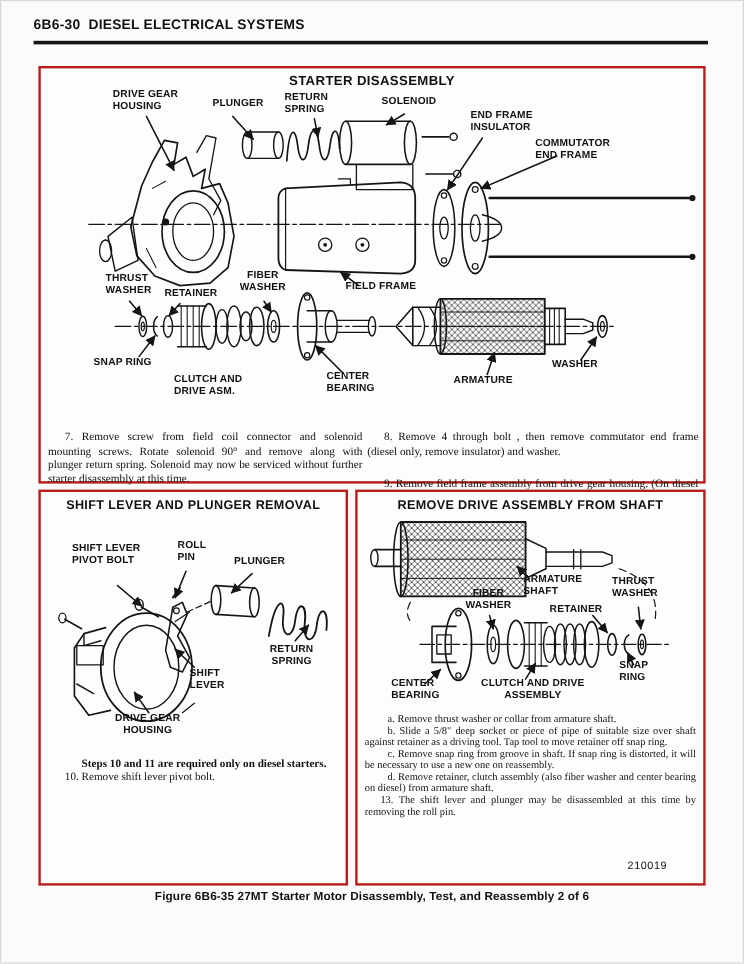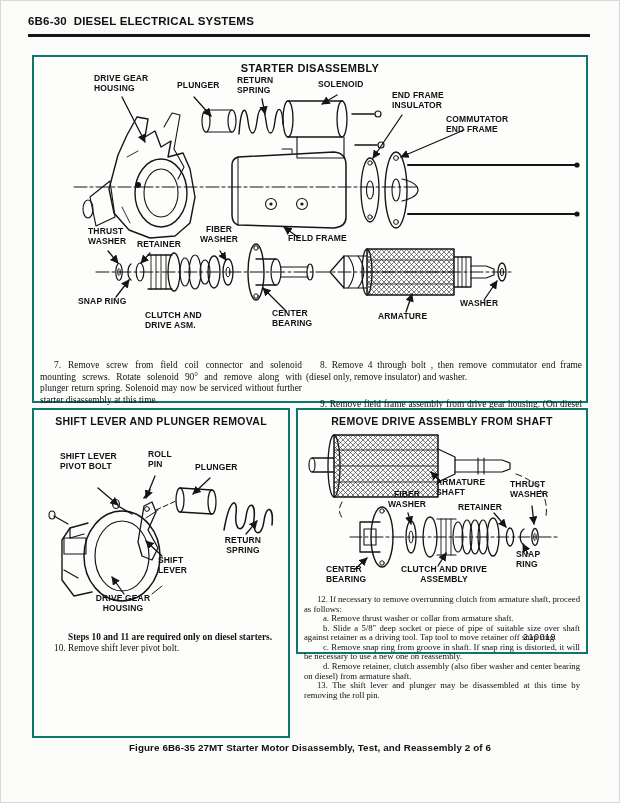--- a/index.html
+++ b/index.html
@@ -6,24 +6,24 @@
   body{
     width:620px;height:803px;position:relative;background:#fbfbfa;
     font-family:"Liberation Sans",sans-serif;color:#111;overflow:hidden;
   }
   .page-edge{position:absolute;inset:0;border:1px solid #d8d8d5;pointer-events:none;}
   .hdr{
     position:absolute;left:28px;top:15px;width:564px;
     font-size:11.5px;font-weight:bold;letter-spacing:.2px;white-space:pre;
   }
   .hdr-rule{position:absolute;left:28px;top:34px;width:562px;height:3px;background:#151515;}
-  .panel{position:absolute;border:2px solid #0f766e;background:#fdfdfc;box-sizing:border-box;}
+  .panel{position:absolute;border:2px solid #b91c1c;background:#fdfdfc;box-sizing:border-box;}
   #panelA{left:32px;top:55px;width:556px;height:348px;}
   #panelB{left:32px;top:408px;width:258px;height:330px;}
-  #panelC{left:296px;top:408px;width:292px;height:246px;}
+  #panelC{left:296px;top:408px;width:292px;height:330px;}
   .ptitle{
     position:absolute;left:0;right:0;text-align:center;font-weight:bold;
     font-size:11px;letter-spacing:.3px;top:5px;
   }
   #panelB .ptitle,#panelC .ptitle{font-size:10.5px;}
   .diag{position:absolute;left:0;top:0;}
   .lbl{
     position:absolute;font-weight:bold;font-size:8.5px;line-height:1.14;
     white-space:pre-line;letter-spacing:.15px;
   }
@@ -344,21 +344,20 @@
 WASHER</div>
   <div class="lbl" style="left:160px;top:93px">RETAINER</div>
   <div class="lbl" style="left:218px;top:140px">SNAP
 RING</div>
   <div class="lbl" style="left:28px;top:155px">CENTER
 BEARING</div>
   <div class="lbl tc" style="left:94px;top:155px;width:104px">CLUTCH AND DRIVE
 ASSEMBLY</div>
 
   <div class="btxt" style="left:6px;top:185px;width:276px">
-    <p>12.  If necessary to remove overrunning clutch from armature shaft, proceed as follows:</p>
     <p class="sub">a.  Remove thrust washer or collar from armature shaft.</p>
     <p class="sub">b.  Slide a 5/8" deep socket or piece of pipe of suitable size over shaft against retainer as a driving tool. Tap tool to move retainer off snap ring.</p>
     <p class="sub">c.  Remove snap ring from groove in shaft. If snap ring is distorted, it will be necessary to use a new one on reassembly.</p>
     <p class="sub">d.  Remove retainer, clutch assembly (also fiber washer and center bearing on diesel) from armature shaft.</p>
     <p>13.  The shift lever and plunger may be disassembled at this time by removing the roll pin.</p>
   </div>
   <div class="refnum">210019</div>
 </div>
 
 <div class="caption">Figure 6B6-35 27MT Starter Motor Disassembly, Test, and Reassembly 2 of 6</div>

